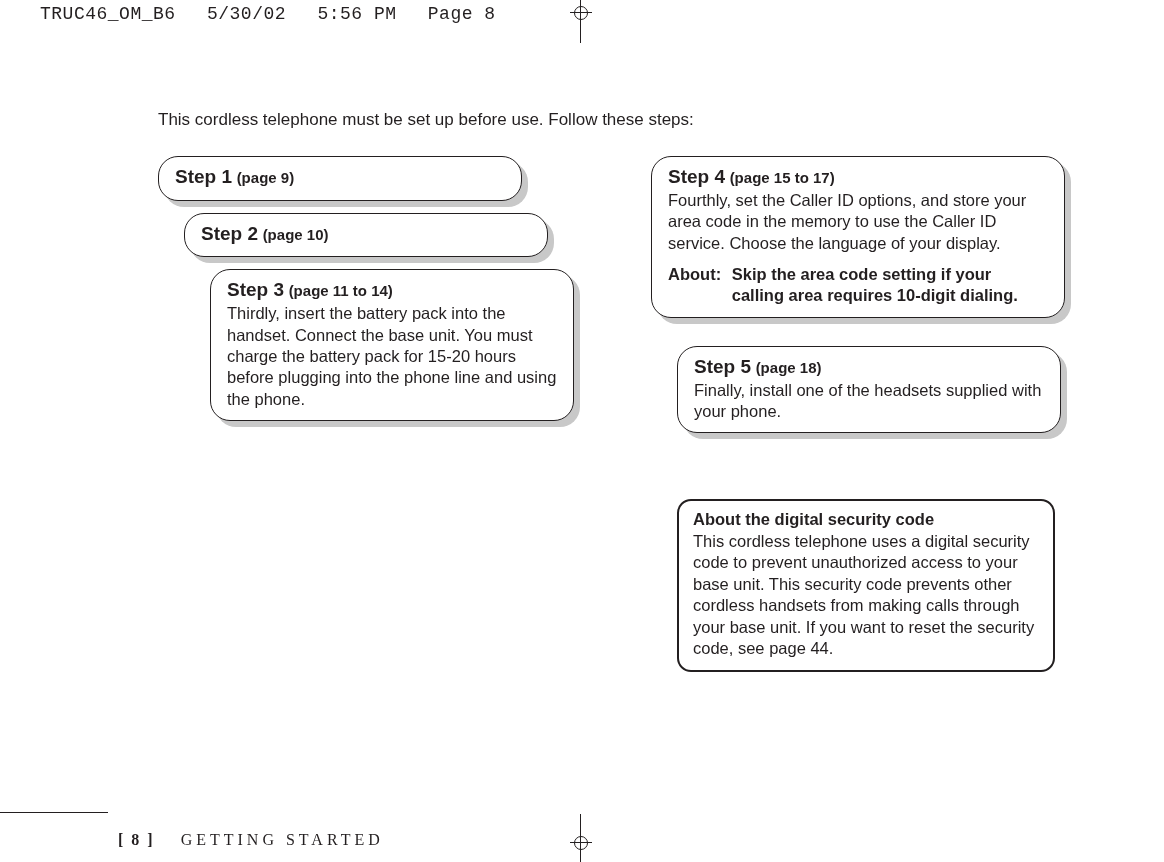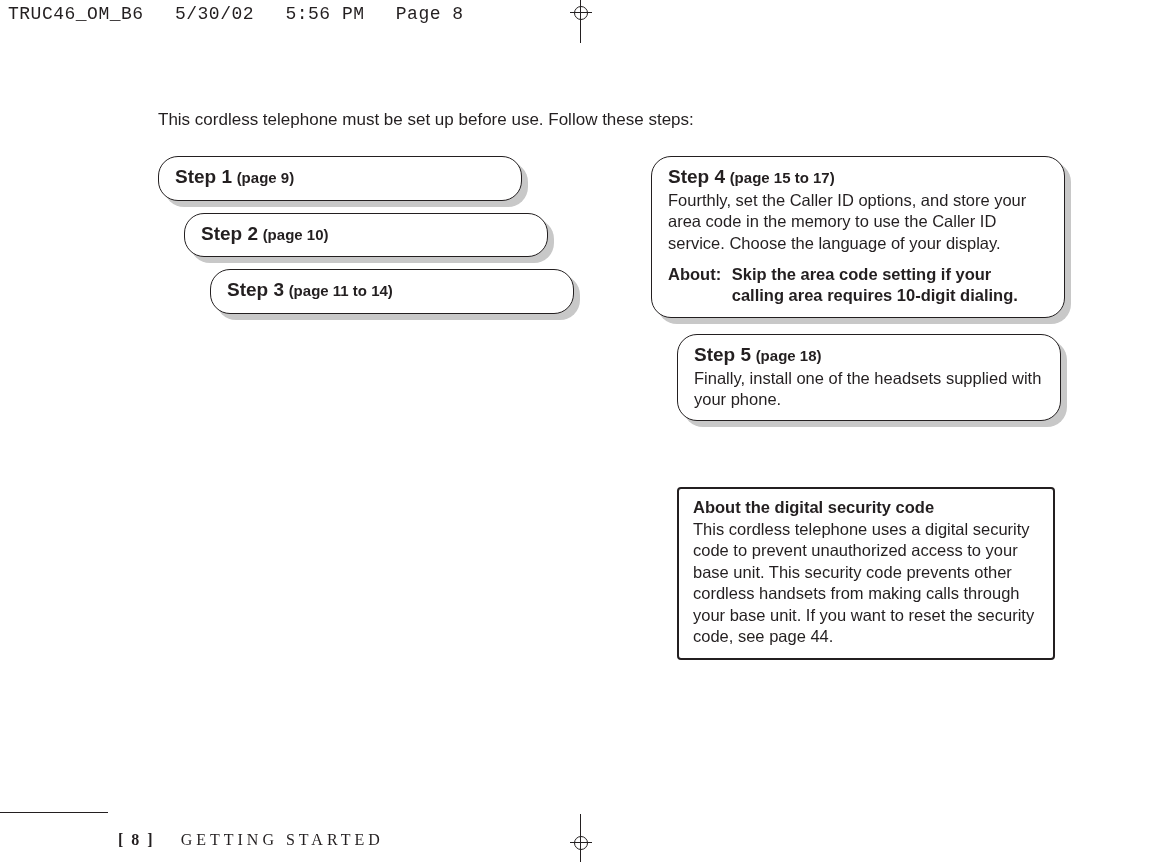--- a/index.html
+++ b/index.html
@@ -8,21 +8,21 @@
     background: #fff;
     font-family: Verdana, Geneva, sans-serif;
     color: #231f20;
     width: 1164px;
     height: 862px;
     position: relative;
   }
   .print-header {
     position: absolute;
     top: 4px;
-    left: 8px;
+    left: 40px;
     font-family: "Courier New", Courier, monospace;
     font-size: 18px;
     letter-spacing: 0.5px;
   }
   .print-header span { margin-right: 20px; }
 
   
   .reg-top {
     position: absolute;
     top: -2px;
@@ -120,21 +120,21 @@
   .indent-1 { margin-left: 26px; }
   .indent-2 { margin-left: 52px; }
 
   .note-row { margin-top: 10px; }
   .note-label { font-weight: 700; display: inline-block; vertical-align: top; }
   .note-text { display: inline-block; vertical-align: top; margin-left: 6px; width: 290px; font-weight: bold; }
 
   .info-box {
     position: relative;
     border: 2px solid #231f20;
-    border-radius: 4px;
+    border-radius: 14px;
     padding: 8px 12px 10px 14px;
     background: #fff;
     font-size: 16.5px;
     line-height: 1.3;
     margin-top: 66px;
     margin-left: 26px;
     width: 348px;
   }
   .info-box .title { font-weight: 700; }
 
@@ -178,37 +178,38 @@
       </div>
 
       <div class="step-box indent-1" style="width:330px;">
         <span class="title">Step 2</span>
         <span class="pages">(page 10)</span><br>
       </div>
 
       <div class="step-box indent-2" style="width:330px;">
         <span class="title">Step 3</span>
         <span class="pages">(page 11 to 14)</span><br>
+        <span>Thirdly, insert the battery pack into the handset. Connect the base unit. You must charge the battery pack for 15-20 hours before plugging into the phone line and using the phone.</span>
       </div>
 
     </div>
 
     <div class="col">
 
       <div class="step-box" style="width:380px;">
         <span class="title">Step 4</span>
         <span class="pages">(page 15 to 17)</span><br>
         <span>Fourthly, set the Caller ID options, and store your area code in the memory to use the Caller ID service. Choose the language of your display.</span>
         <div class="note-row">
           <span class="note-label">About:</span>
           <span class="note-text">Skip the area code setting if your calling area requires 10-digit dialing.</span>
         </div>
       </div>
 
-      <div class="step-box indent-1" style="width:350px; margin-top:16px;">
+      <div class="step-box indent-1" style="width:350px; margin-top:28px;">
         <span class="title">Step 5</span>
         <span class="pages">(page 18)</span><br>
         <span>Finally, install one of the headsets supplied with your phone.</span>
       </div>
 
       <div class="info-box">
         <span class="title">About the digital security code</span><br>
         <span>This cordless telephone uses a digital security code to prevent unauthorized access to your base unit. This security code prevents other cordless handsets from making calls through your base unit. If you want to reset the security code, see page 44.</span>
       </div>
 

